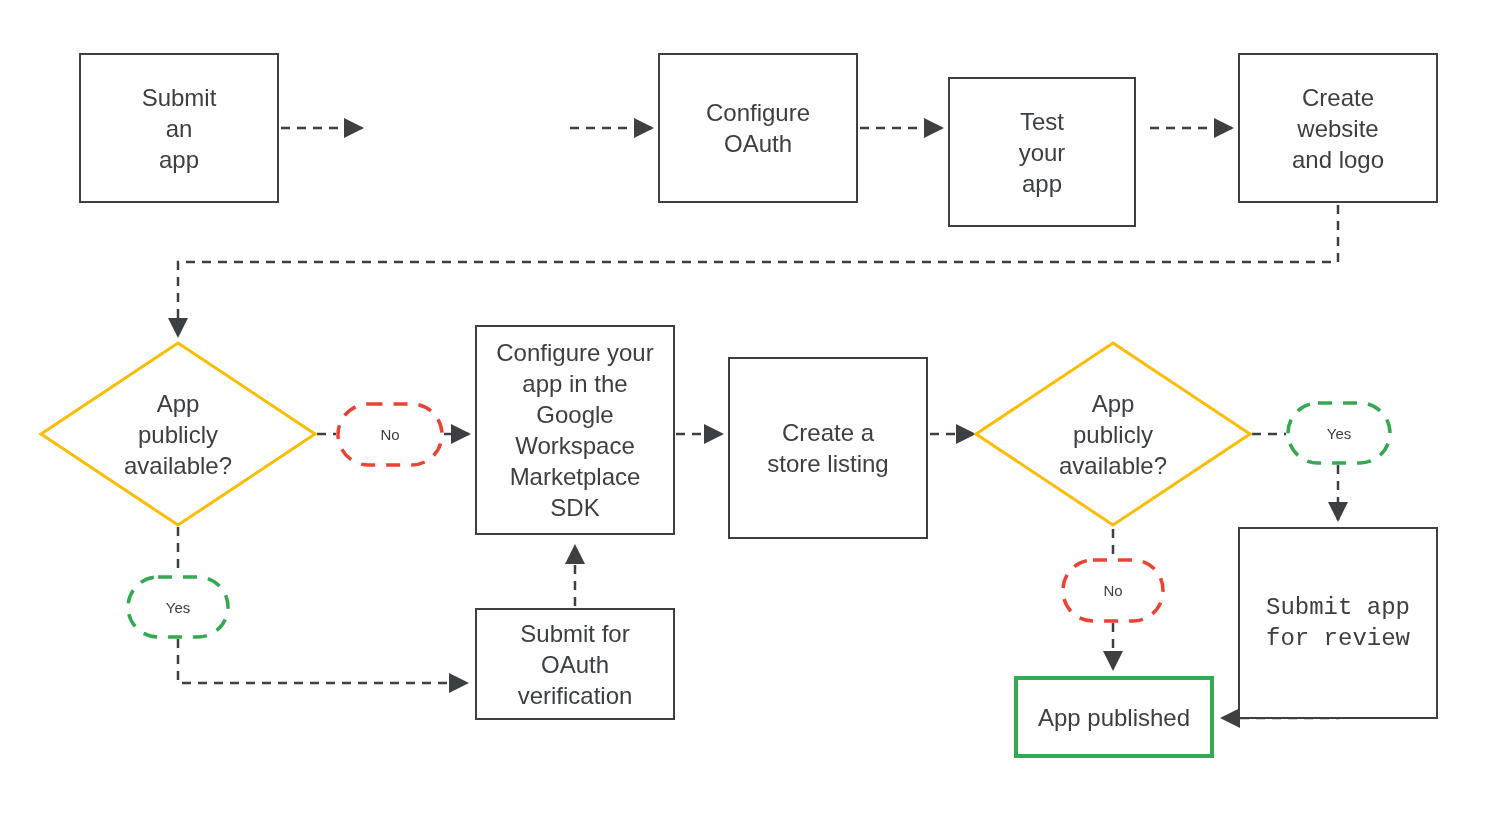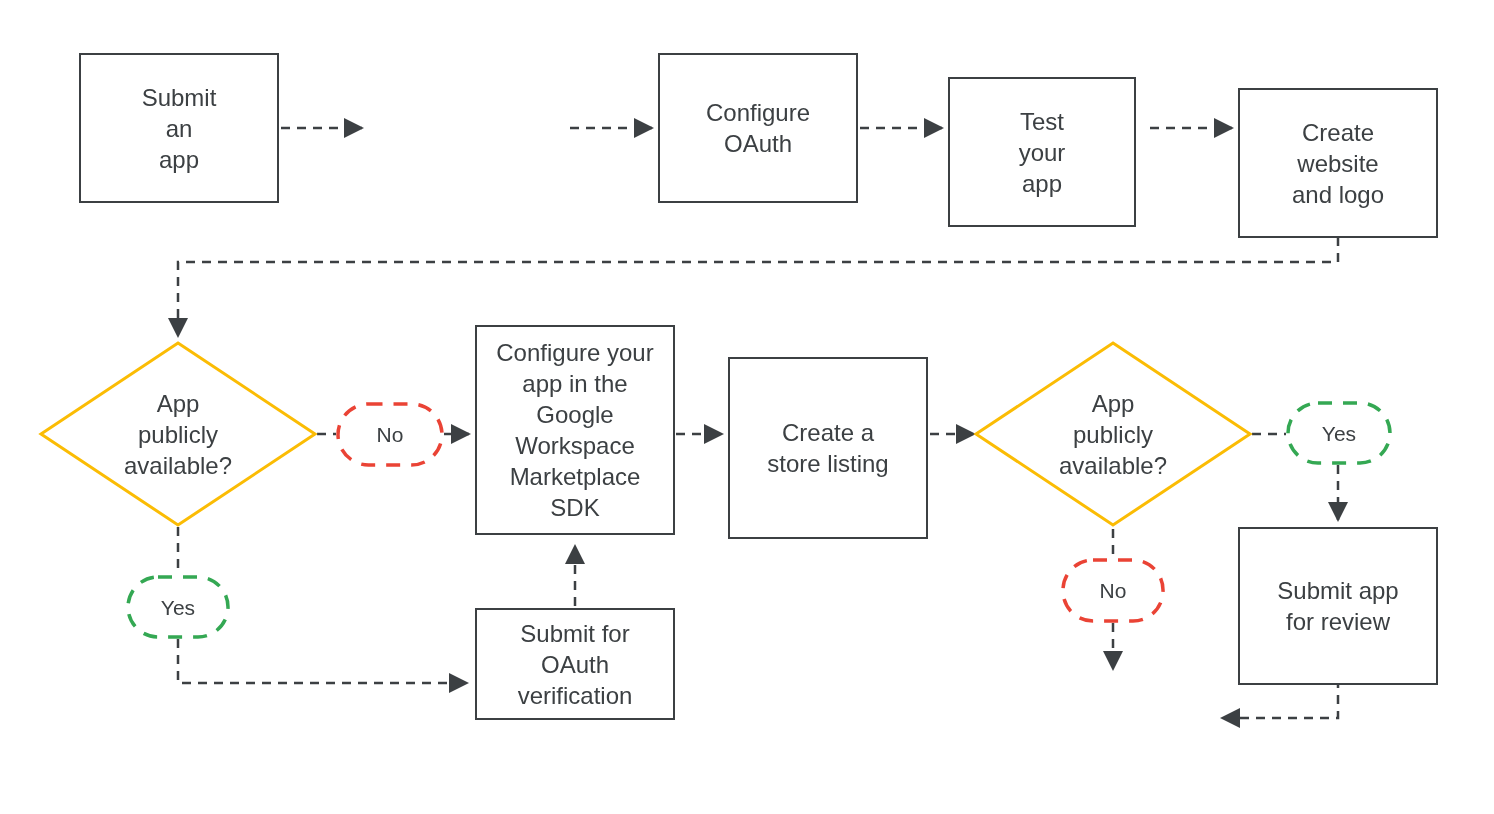--- a/index.html
+++ b/index.html
@@ -12,21 +12,21 @@
     position:absolute;box-sizing:border-box;display:flex;align-items:center;justify-content:center;
     text-align:center;white-space:pre-line;font-size:24px;line-height:31px;color:#3c4043;
     background:#ffffff;border:2px solid #3c4043;
   }
   .terminal{border:4px solid #34a853;}
   .floating{
     position:absolute;box-sizing:border-box;display:flex;align-items:center;justify-content:center;
     text-align:center;white-space:pre-line;font-size:24px;line-height:31px;color:#3c4043;
     background:transparent;border:none;
   }
-  .oval-label{font-size:21px;text-align:center;}
+  .oval-label{font-size:15px;text-align:center;}
 </style>
 </head>
 <body>
 
 <div class="canvas">
 
   <svg width="1494" height="814" viewBox="0 0 1494 814">
     <defs>
       <marker id="arrow" viewBox="0 0 10 10" refX="9" refY="5" markerWidth="8" markerHeight="8" orient="auto-start-reverse">
         <path d="M0,0 L10,5 L0,10 z" fill="#3c4043"></path>
@@ -63,21 +63,21 @@
   </svg>
 
   <div class="node" style="left:79px;top:53px;width:200px;height:150px;">Submit
 an
 app</div>
   <div class="node" style="left:658px;top:53px;width:200px;height:150px;">Configure
 OAuth</div>
   <div class="node" style="left:948px;top:53px;width:188px;height:150px;margin-top:24px;">Test
 your
 app</div>
-  <div class="node" style="left:1238px;top:53px;width:200px;height:150px;margin-top:35px;">Create
+  <div class="node" style="left:1238px;top:53px;width:200px;height:150px;">Create
 website
 and logo</div>
 
   <div class="floating" style="left:78px;top:384px;width:200px;height:100px;">App
 publicly
 available?</div>
   <div class="floating" style="left:1013px;top:384px;width:200px;height:100px;">App
 publicly
 available?</div>
 
@@ -90,16 +90,17 @@
 app in the
 Google
 Workspace
 Marketplace
 SDK</div>
   <div class="node" style="left:728px;top:357px;width:200px;height:182px;">Create a
 store listing</div>
   <div class="node" style="left:475px;top:608px;width:200px;height:112px;">Submit for
 OAuth
 verification</div>
-  <div class="node" style="left:1238px;top:527px;width:200px;height:158px;">Submit app
+  <div class="node" style="left:1238px;top:527px;width:200px;height:192px;font-family:Liberation Mono, monospace;">Submit app
 for review</div>
+  <div class="node terminal" style="left:1014px;top:676px;width:200px;height:82px;">App published</div>
 
 </div>
 
 </body></html>

